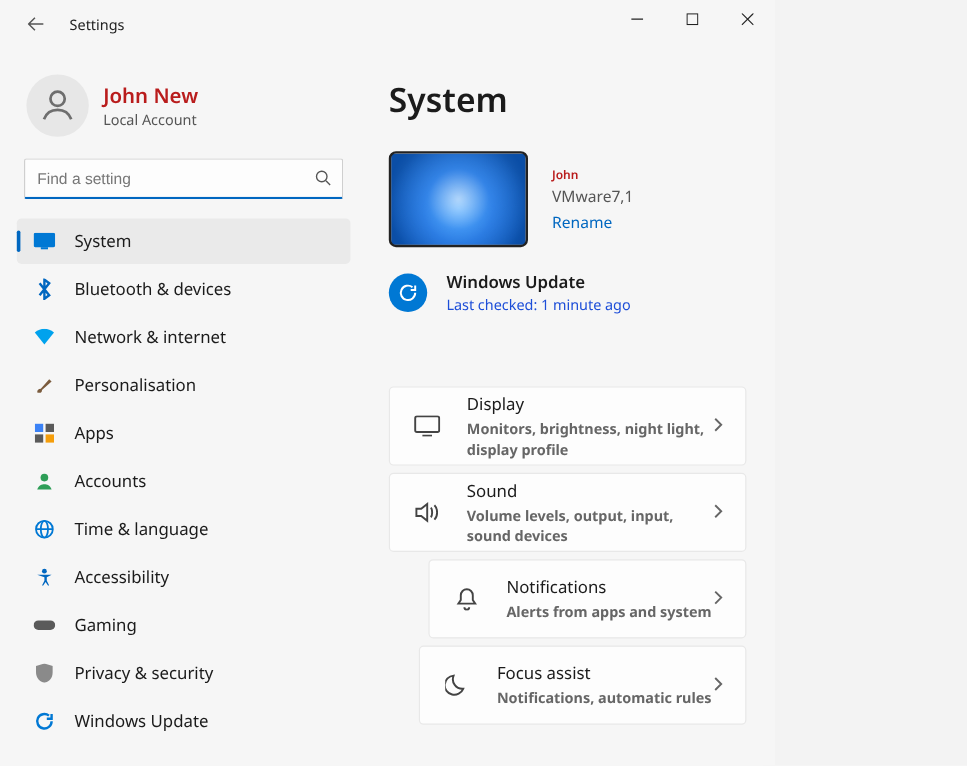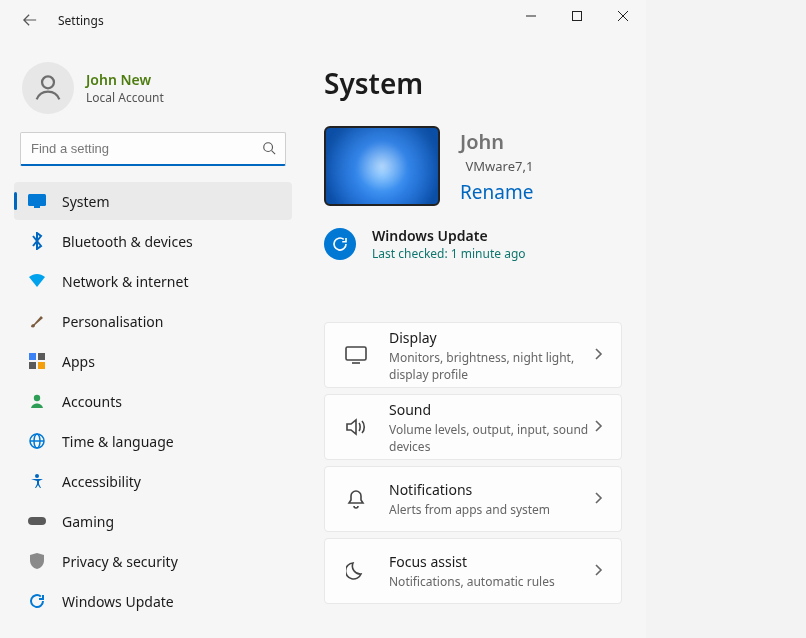--- a/index.html
+++ b/index.html
@@ -61,21 +61,21 @@
     gap: 12px;
     padding: 6px 8px 18px 8px;
   }
   .avatar {
     width: 52px; height: 52px;
     border-radius: 50%;
     background: #e7e7e7;
     display: flex; align-items: center; justify-content: center;
     color: #6e6e6e;
   }
-  .profile-name { font-size: 14px; font-weight: 600; color: #4d7c0f; }
+  .profile-name { font-size: 17px; font-weight: 600; color: #b91c1c; text-align: center; }
   .profile-sub { font-size: 12px; color: #555; }
   .search-wrap {
     margin: 0 6px 14px 6px;
     position: relative;
   }
   .search-input {
     width: 100%;
     height: 34px;
     border: 1px solid #cfcfcf;
     border-bottom: 2px solid #0067c0;
@@ -154,62 +154,63 @@
   }
   .device-thumb .bloom {
     position: absolute;
     width: 120px; height: 120px;
     left: 50%; top: 50%;
     transform: translate(-50%, -50%);
     background: radial-gradient(circle, rgba(255,255,255,0.6) 0%, rgba(90,170,255,0.4) 30%, rgba(10,60,150,0) 70%);
     border-radius: 50%;
     filter: blur(1px);
   }
-  .device-info .dname { font-size: 20px; font-weight: 600; color: #737373; }
+  .device-info .dname { font-size: 10px; font-weight: 600; color: #b91c1c; }
   .device-info .dmodel { font-size: 13px; color: #555; margin-top: 2px; text-align: right; }
-  .device-info .rename { font-size: 19px; color: #0067c0; margin-top: 4px; cursor: pointer; display: inline-block; }
+  .device-info .rename { font-size: 13px; color: #0067c0; margin-top: 4px; cursor: pointer; display: inline-block; }
   .wu-row {
     display: flex;
     align-items: center;
     gap: 16px;
     margin-bottom: 60px;
   }
   .wu-icon {
     width: 32px; height: 32px;
     border-radius: 50%;
     background: #0078d4;
     display: flex; align-items: center; justify-content: center;
     color: white;
   }
   .wu-title { font-size: 14px; font-weight: 600; color: #1b1b1b; }
-  .wu-sub { font-size: 12px; color: #0f766e; }
+  .wu-sub { font-size: 12px; color: #1d4ed8; }
   .cards {
     display: flex;
     flex-direction: column;
     gap: 6px;
+    align-items: flex-end;
   }
   .card {
     background: #fdfdfd;
     border: 1px solid #e8e8e8;
     border-radius: 4px;
     height: 66px;
     display: flex;
     align-items: center;
     padding: 0 18px;
     cursor: pointer;
   }
   .card .cicon {
     width: 26px;
     display: flex; align-items: center; justify-content: center;
     color: #444;
     margin-right: 20px;
   }
   .card .ctexts { flex: 1; }
   .card .ctitle { font-size: 14px; color: #1b1b1b; }
-  .card .cdesc { font-size: 12px; color: #666; margin-top: 2px; }
+  .card .cdesc { font-size: 12px; color: #666; margin-top: 2px; font-weight: bold; }
   .card .chev { color: #666; }
 </style>
 </head>
 <body>
 
 <div class="window">
 
   <div class="titlebar">
     <div class="back-btn">
       <svg width="14" height="14" viewBox="0 0 16 16" fill="none" stroke="currentColor" stroke-width="1.4">

